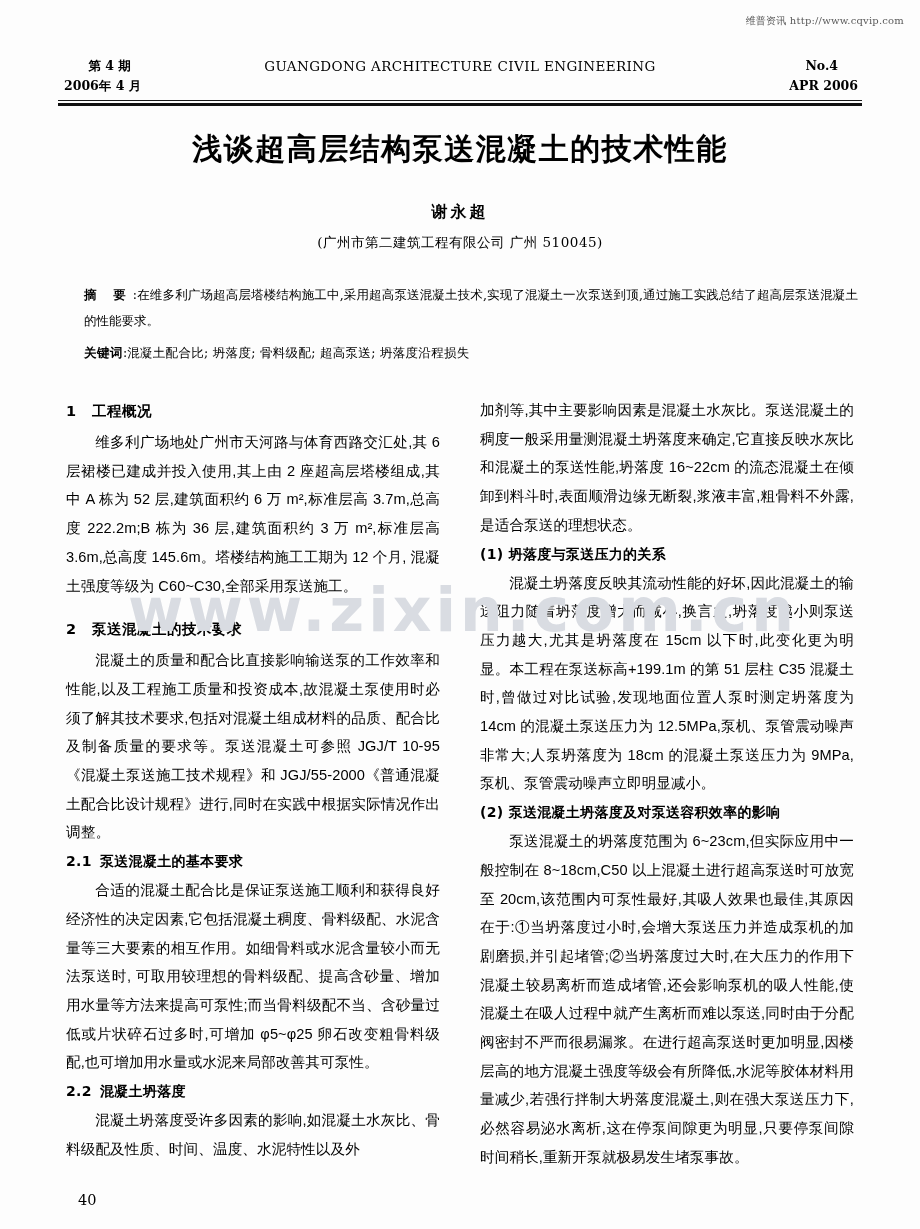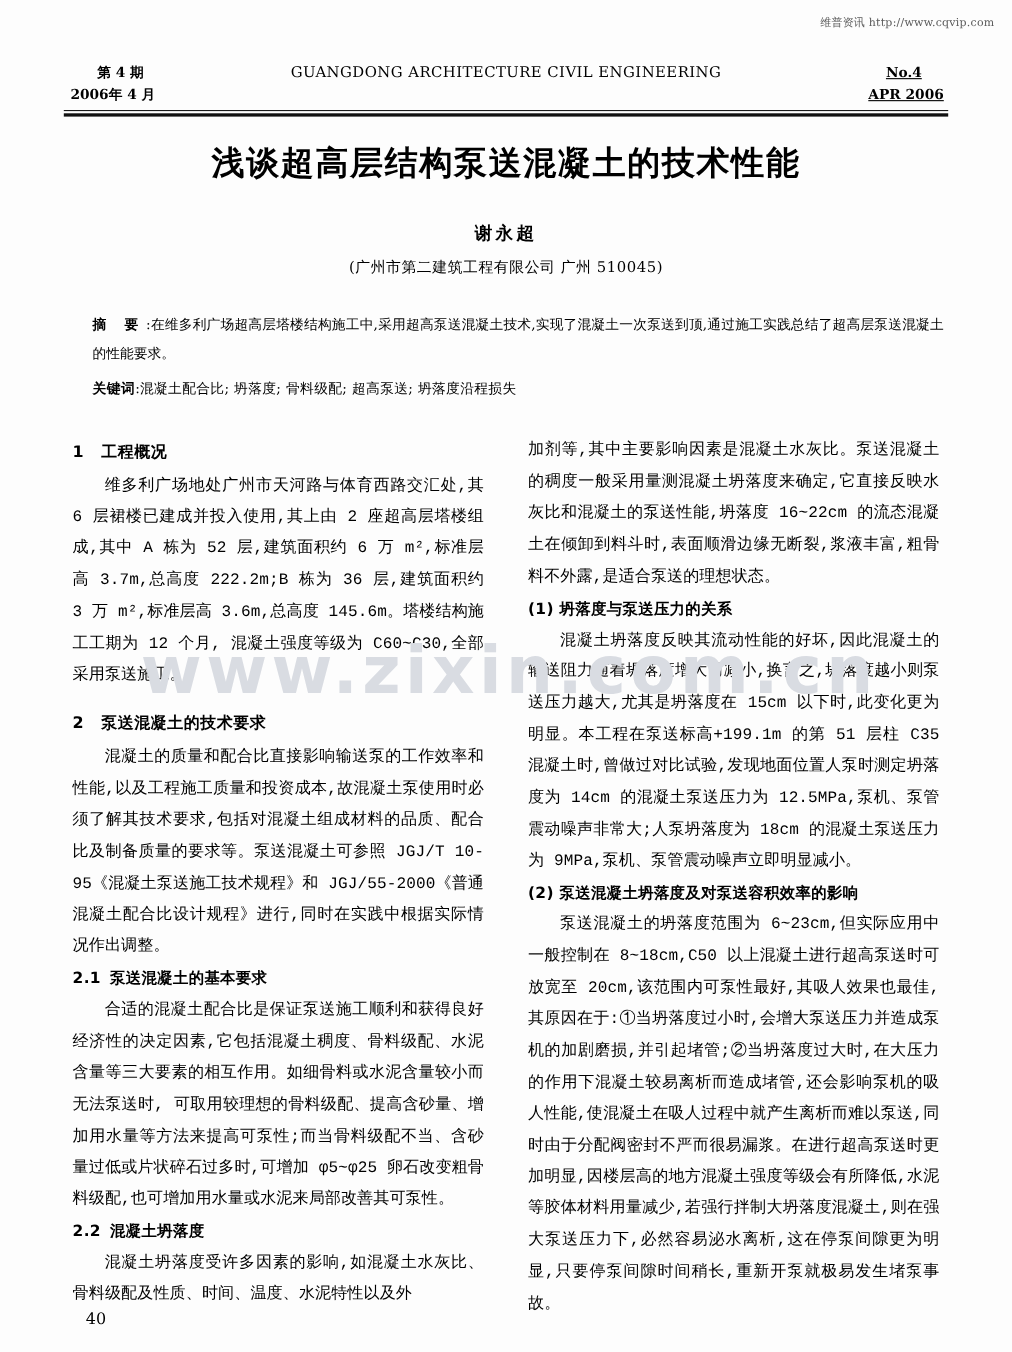--- a/index.html
+++ b/index.html
@@ -46,21 +46,21 @@
   .runhead-right {
     position: absolute;
     top: 0;
     font-family: "DejaVu Serif", "Liberation Serif", serif;
     font-weight: bold;
     font-size: 12.5px;
     line-height: 20px;
     white-space: nowrap;
   }
   .runhead-left { left: 6px; text-align: center; }
-  .runhead-right { right: 4px; text-align: right; text-decoration: underline; }
+  .runhead-right { right: 4px; text-align: right; }
   .runhead-left .l1 { display: block; padding-left: 14px; }
   .runhead-left .l2 { display: block; }
   .runhead-right .l1 { display: block; padding-right: 20px; }
   .runhead-right .l2 { display: block; }
 
   .runhead-center {
     position: absolute;
     left: 0;
     right: 0;
     top: 0;
@@ -196,21 +196,21 @@
   .sub-h .num { display: inline-block; min-width: 34px; }
 
   p.para {
     margin: 0;
     font-size: 14.6px;
     line-height: 28.7px;
     text-align: justify;
     text-justify: inter-ideograph;
     text-indent: 2em;
     letter-spacing: 0.1px;
-    font-family: Liberation Mono, monospace;
+    font-family: Liberation Sans, sans-serif;
   }
   p.para.noindent { text-indent: 0; }
   .gap-top { margin-top: 14px; }
   .gap-sm { margin-top: 2px; }
 
   
   .zixin-watermark {
     position: absolute;
     left: 128px;
     top: 575px;

